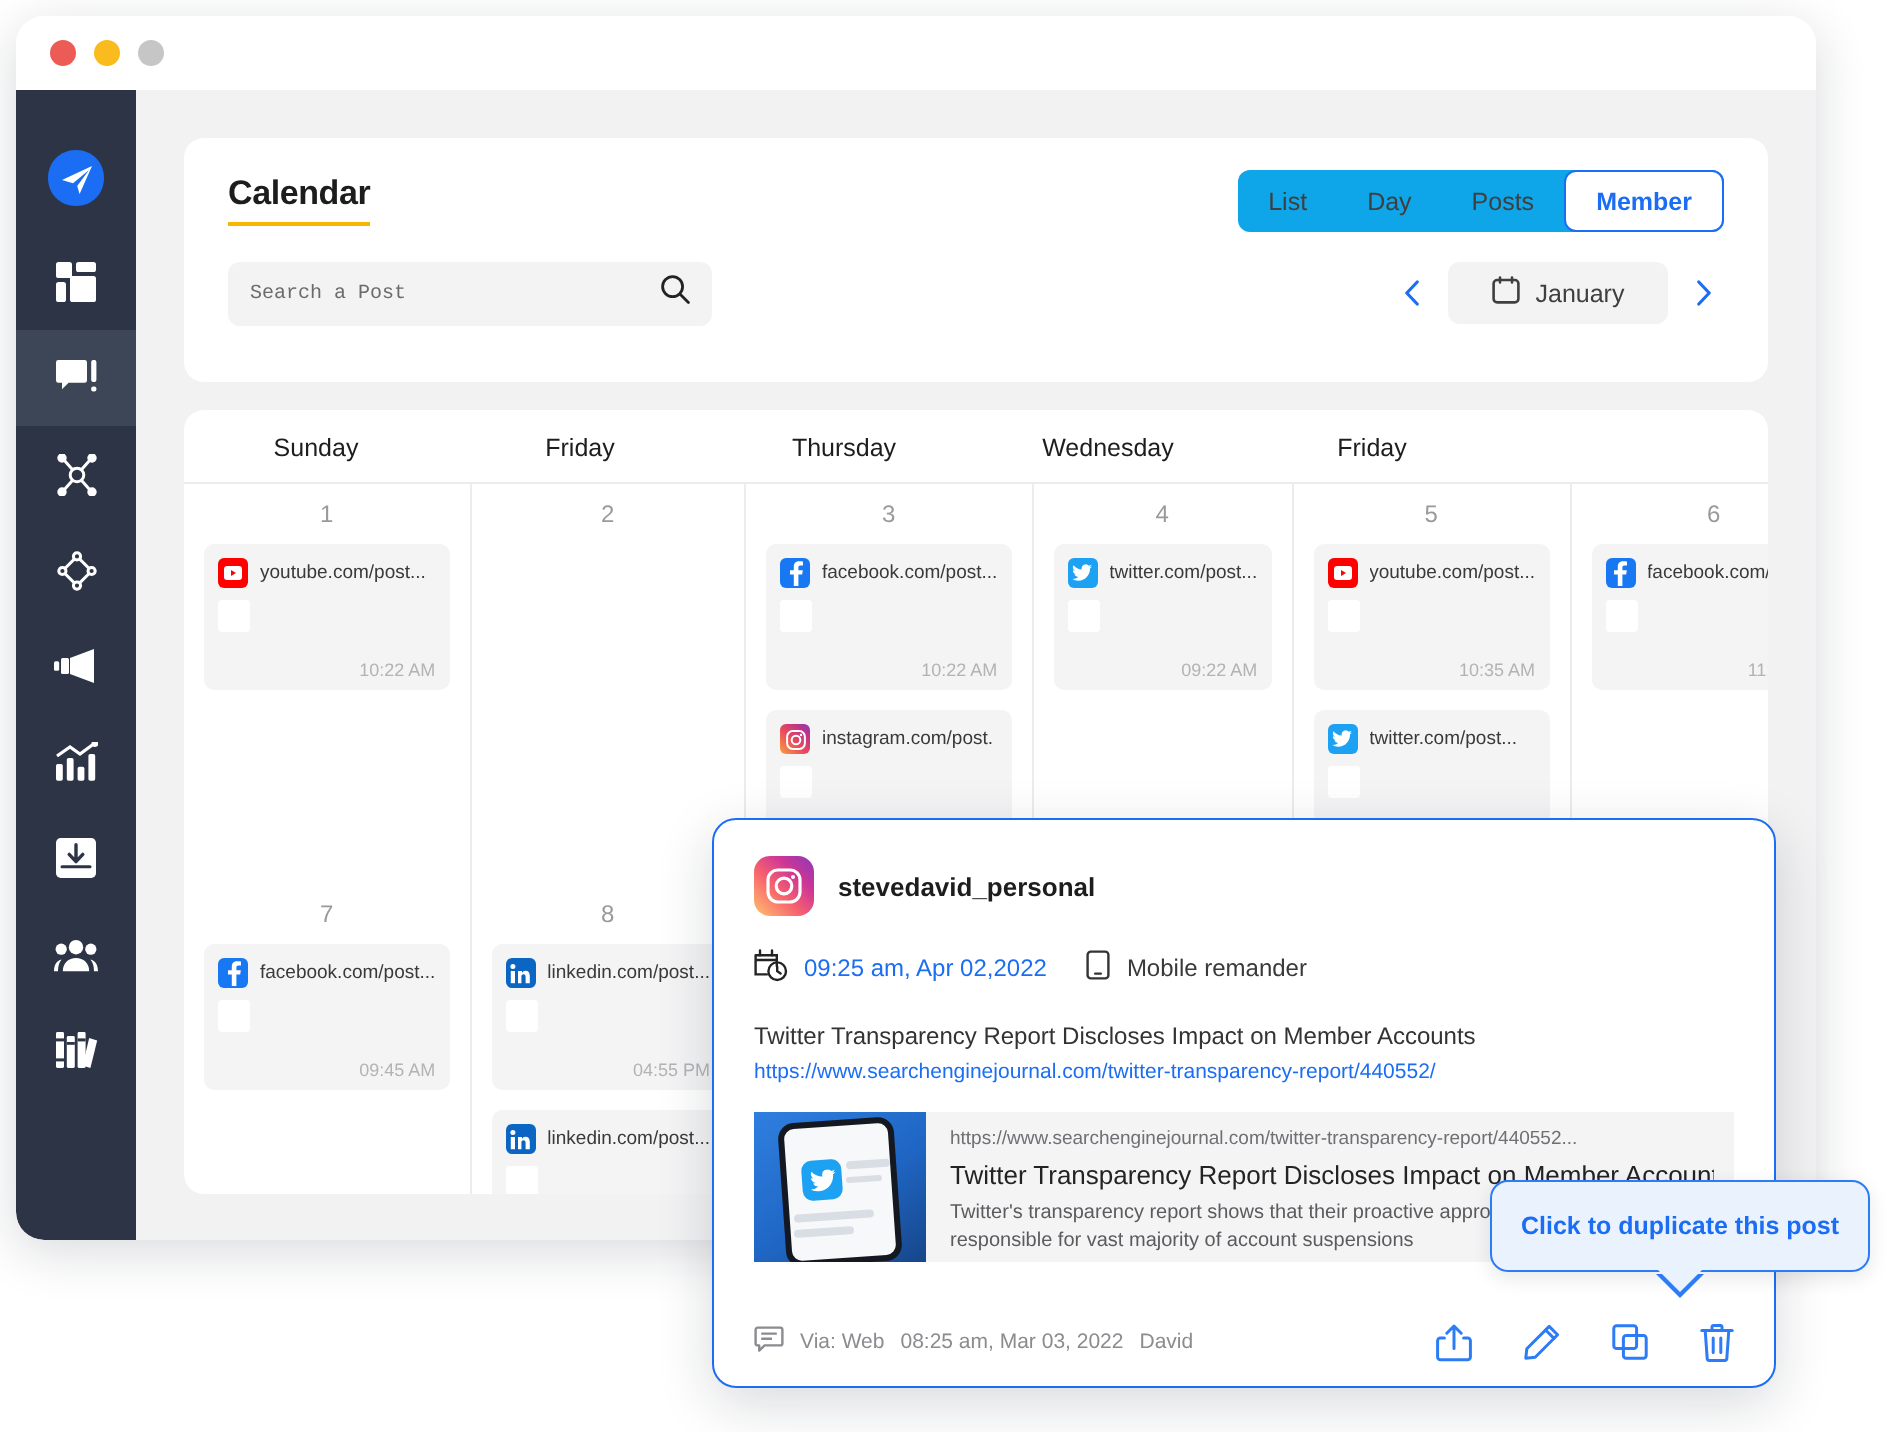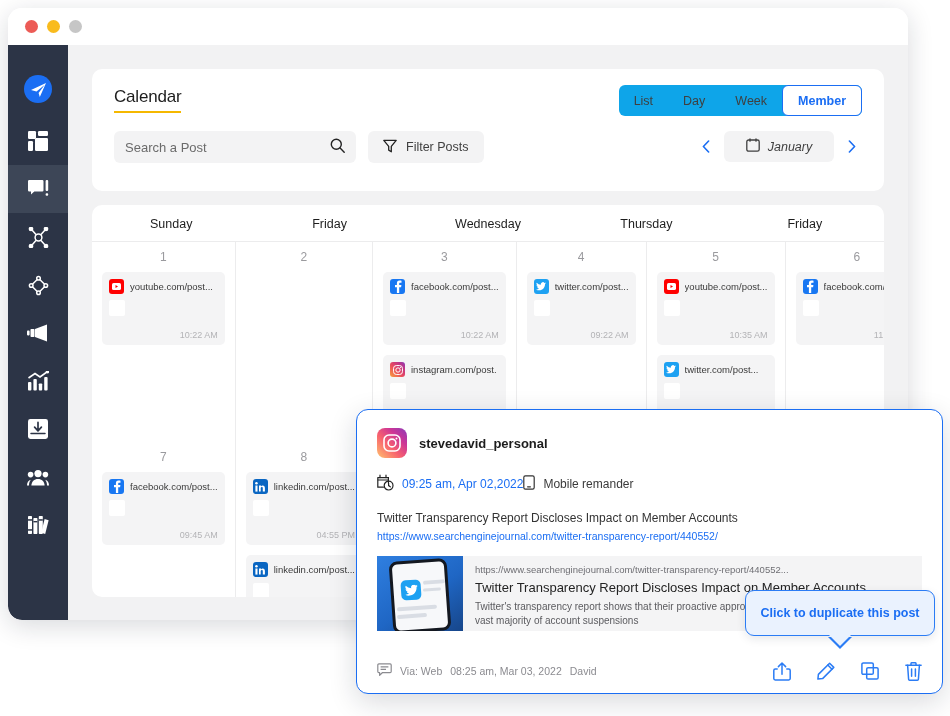--- a/index.html
+++ b/index.html
@@ -63,21 +63,21 @@
 
   
   #header-card {
     background: #ffffff;
     border-radius: 10px;
     height: 122px;
     padding: 18px 22px 0 22px;
     position: relative;
   }
   #page-title {
-    font-size: 17px; font-weight: normal; color: #1d1d1d;
+    font-size: 17px; font-weight: bold; color: #1d1d1d;
     letter-spacing: -.2px;
     display: inline-block;
     padding-bottom: 4px;
     border-bottom: 2.5px solid #f5b800;
   }
 
   
   #view-toggle {
     position: absolute; right: 22px; top: 16px;
     height: 31px;
@@ -108,22 +108,22 @@
     display: flex; align-items: center; gap: 12px;
   }
   #search-input-wrap {
     width: 242px; height: 32px;
     background: #f3f3f4; border-radius: 6px;
     display: flex; align-items: center;
     padding: 0 11px;
   }
   #search-input {
     flex: 1; border: none; background: transparent;
-    font-size: 13px; color: #1d4ed8; outline: none;
-    font-family: Liberation Sans, sans-serif;
+    font-size: 10px; color: #1d4ed8; outline: none;
+    font-family: Liberation Mono, monospace;
   }
   #search-input::placeholder { color: #6b6b6b; }
   #filter-btn {
     height: 32px; padding: 0 15px;
     background: #f3f3f4; border-radius: 6px;
     display: flex; align-items: center; gap: 9px;
     font-size: 12.5px; color: #3f3f3f;
     border: none; cursor: pointer;
     font-family: "Liberation Sans", sans-serif;
   }
@@ -138,35 +138,34 @@
     display: flex; align-items: center; justify-content: center;
     color: #1b6ef3; font-size: 14px;
     background: none; border: none; cursor: pointer;
   }
   #month-pill {
     width: 110px; height: 31px;
     background: #f3f3f4; border-radius: 6px;
     display: flex; align-items: center; justify-content: center; gap: 8px;
     font-size: 12.5px; color: #3f3f3f;
     cursor: pointer;
-    font-style: italic;
   }
 
   
   #calendar-card {
     margin-top: 14px;
     background: #ffffff;
     border-radius: 10px;
     height: 392px;
     position: relative;
     overflow: hidden;
   }
   #weekday-row {
     display: grid;
-    grid-template-columns: repeat(5, 1fr);
+    grid-template-columns: repeat(6, 1fr);
     padding-top: 12px;
   }
   .weekday {
     text-align: center;
     font-size: 12.5px; color: #1d1d1d;
     padding-bottom: 10px;
   }
   #grid {
     display: grid;
     grid-template-columns: repeat(6, 1fr);
@@ -214,36 +213,36 @@
   .badge.facebook { background: #1877f2; }
   .badge.twitter { background: #1da1f2; }
   .badge.tiktok { background: #111111; }
   .badge.linkedin { background: #0a66c2; }
   .badge.instagram { background: linear-gradient(45deg,#f9a03c 0%,#e9495f 45%,#c13584 75%,#8a3ab9 100%); }
 
   
   #post-popup {
     position: absolute;
     left: 356px; top: 409px;
-    width: 587px; height: 285px;
+    width: 532px; height: 285px;
     background: #ffffff;
     border: 1.6px solid #1b6ef3;
     border-radius: 12px;
     box-shadow: 0 8px 28px rgba(20,25,45,.16);
     overflow: hidden;
   }
   #pp-head { padding: 18px 20px 0 20px; }
   #pp-account { display: flex; align-items: center; gap: 12px; }
   #pp-avatar {
     width: 30px; height: 30px; border-radius: 8px;
     background: linear-gradient(45deg,#ffc26f 0%,#f8636d 40%,#cd3596 70%,#8a3ab9 100%);
     display: flex; align-items: center; justify-content: center;
   }
   #pp-username { font-size: 13px; font-weight: bold; color: #1d1d1d; }
-  #pp-meta { display: flex; align-items: center; margin-top: 16px; }
+  #pp-meta { display: flex; align-items: center; gap: 20px; margin-top: 16px; }
   .pp-meta-item { display: flex; align-items: center; gap: 8px; font-size: 12px; }
   #pp-datetime { color: #1b6ef3; }
   #pp-reminder { color: #3a3a3a; }
   #pp-text { margin-top: 16px; font-size: 12px; color: #333333; line-height: 1.45; }
   #pp-link { margin-top: 3px; font-size: 10.5px; color: #1b6ef3; word-break: break-all; }
 
   
   #pp-preview {
     margin: 14px 20px 0 20px;
     background: #f4f4f5;
@@ -452,42 +451,34 @@
 
     <div id="header-card">
 
       <div>
         <span id="page-title">Calendar</span>
       </div>
 
       <div id="view-toggle">
         <button class="view-btn">List</button>
         <button class="view-btn">Day</button>
-        <button class="view-btn">Week</button>
+        <button class="view-btn">Posts</button>
         <button class="view-btn active">Member</button>
       </div>
 
       <div id="search-row">
         <div id="search-input-wrap">
           <input id="search-input" type="text" placeholder="Search a Post" style="">
           <span>
             <svg width="15" height="15" viewBox="0 0 15 15" stroke="#232323" stroke-width="1.4" fill="none">
               <circle cx="6.3" cy="6.3" r="5"></circle>
                 <path d="M10.1 10.1 L14.2 14.2" stroke-linecap="round"></path>
             </svg>
           </span>
         </div>
-        <button id="filter-btn">
-          <span>
-            <svg width="14" height="14" viewBox="0 0 14 14" stroke="#232323" stroke-width="1.3" fill="none" stroke-linejoin="round">
-              <path d="M0.8 1.4 H13.2 L8.3 7.4 V12.8 L5.7 11.1 V7.4 Z"></path>
-            </svg>
-          </span>
-          <span>Filter Posts</span>
-        </button>
       </div>
 
       <div id="month-nav">
         <button class="nav-arrow">
           <svg width="8" height="13" viewBox="0 0 8 13" stroke="#1b6ef3" stroke-width="1.6" fill="none" stroke-linecap="round" stroke-linejoin="round">
               <path d="M6.6 1 L1.4 6.5 L6.6 12"></path>
             </svg>
         </button>
         <div id="month-pill">
           <span>
@@ -503,22 +494,22 @@
               <path d="M1.4 1 L6.6 6.5 L1.4 12"></path>
             </svg>
         </button>
       </div>
     </div>
 
     <div id="calendar-card">
       <div id="weekday-row">
           <div class="weekday">Sunday</div>
           <div class="weekday">Friday</div>
+          <div class="weekday">Thursday</div>
           <div class="weekday">Wednesday</div>
-          <div class="weekday">Thursday</div>
           <div class="weekday">Friday</div>
         </div>
       <div id="grid">
           <div class="daycell">
             <div class="daynum">1</div>
             <div class="event">
               <div class="event-top">
                 <span class="badge youtube">
                   <svg width="9" height="7" viewBox="0 0 9 7" fill="#ffffff">
                     <rect x="0" y="0" width="9" height="7" rx="1.6"></rect>

